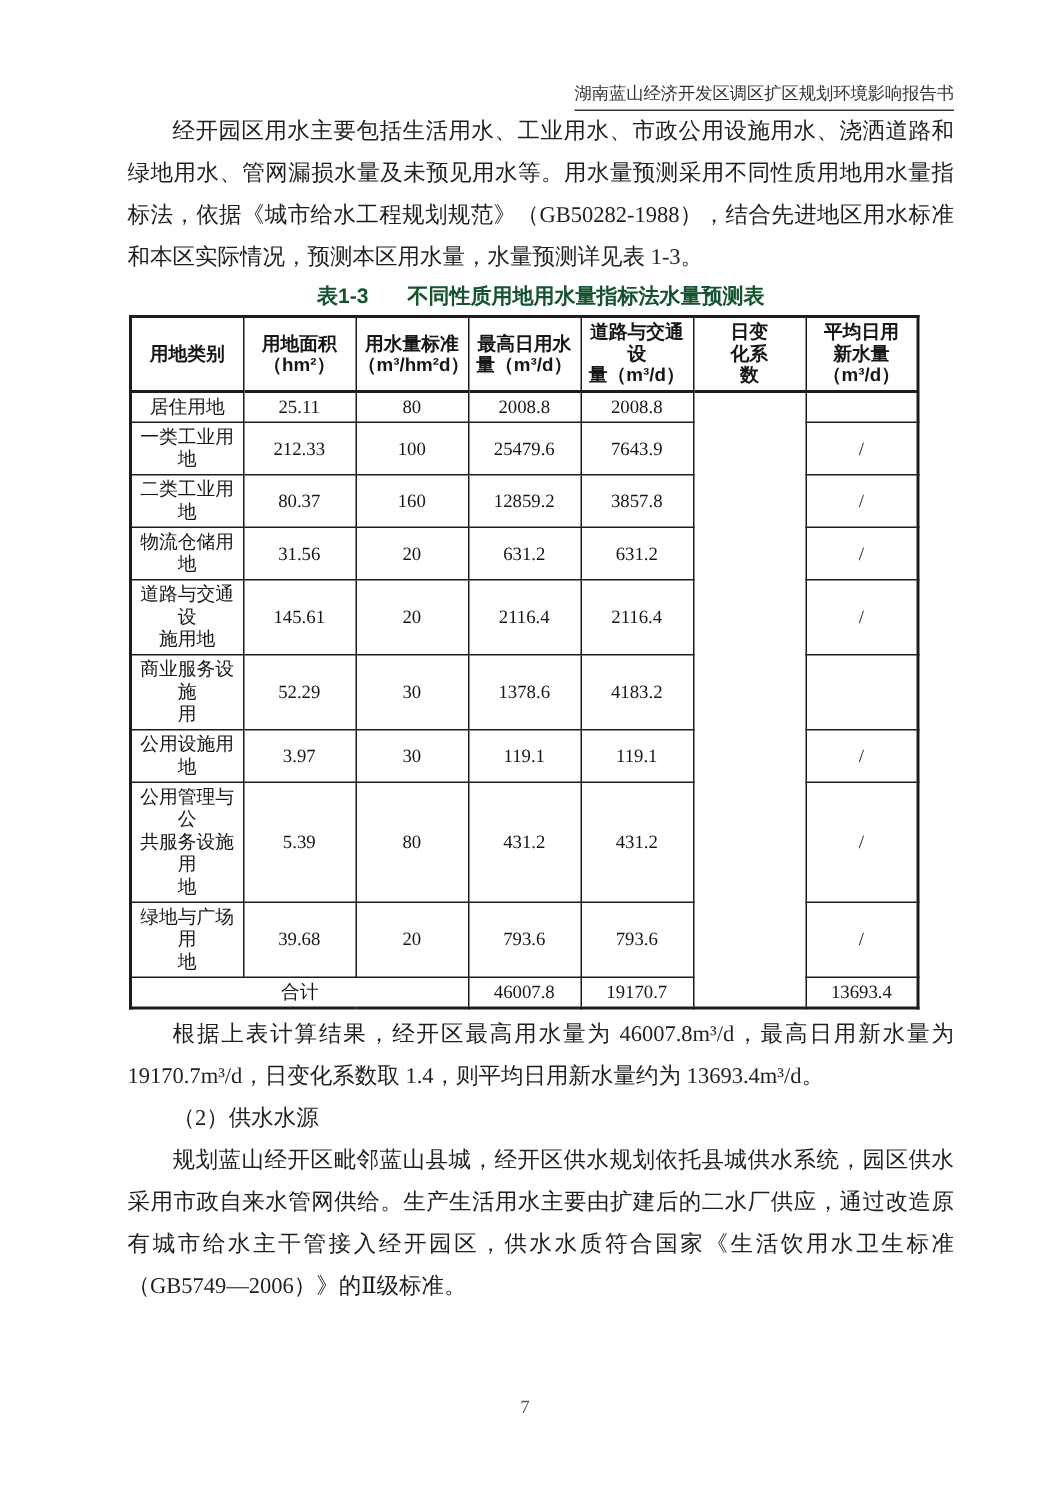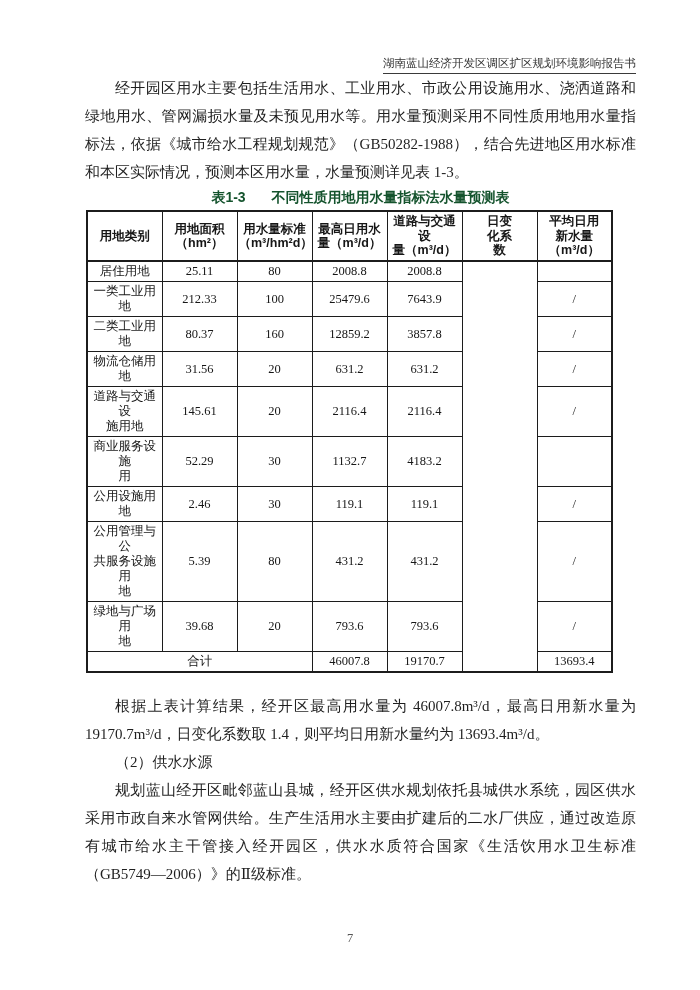--- a/index.html
+++ b/index.html
@@ -111,27 +111,27 @@
       <td>20</td>
       <td>2116.4</td>
       <td>2116.4</td>
       <td>/</td>
     </tr>
     <tr>
       <td>商业服务设施
 用</td>
       <td>52.29</td>
       <td>30</td>
-      <td>1132.7</td>
+      <td>1378.6</td>
       <td>4183.2</td>
       <td></td>
     </tr>
     <tr class="s">
       <td>公用设施用地</td>
-      <td>2.46</td>
+      <td>3.97</td>
       <td>30</td>
       <td>119.1</td>
       <td>119.1</td>
       <td>/</td>
     </tr>
     <tr>
       <td>公用管理与公
 共服务设施用
 地</td>
       <td>5.39</td>
@@ -152,21 +152,21 @@
     <tr class="s">
       <td colspan="3">合计</td>
       <td>46007.8</td>
       <td>19170.7</td>
       <td>13693.4</td>
     </tr>
   </tbody>
     </table>
 
 
-  <p class="body indent" style="margin-top:19px;">根据上表计算结果，经开区最高用水量为 46007.8m³/d，最高日用新水量为 19170.7m³/d，日变化系数取 1.4，则平均日用新水量约为 13693.4m³/d。</p>
+  <p class="body indent" style="margin-top:3px;">根据上表计算结果，经开区最高用水量为 46007.8m³/d，最高日用新水量为 19170.7m³/d，日变化系数取 1.4，则平均日用新水量约为 13693.4m³/d。</p>
 
   <p class="body indent">（2）供水水源</p>
 
   <p class="body indent">规划蓝山经开区毗邻蓝山县城，经开区供水规划依托县城供水系统，园区供水采用市政自来水管网供给。生产生活用水主要由扩建后的二水厂供应，通过改造原有城市给水主干管接入经开园区，供水水质符合国家《生活饮用水卫生标准（GB5749—2006）》的Ⅱ级标准。</p>
 
   <div class="footer">7</div>
 
 </div>
 
 </body></html>

